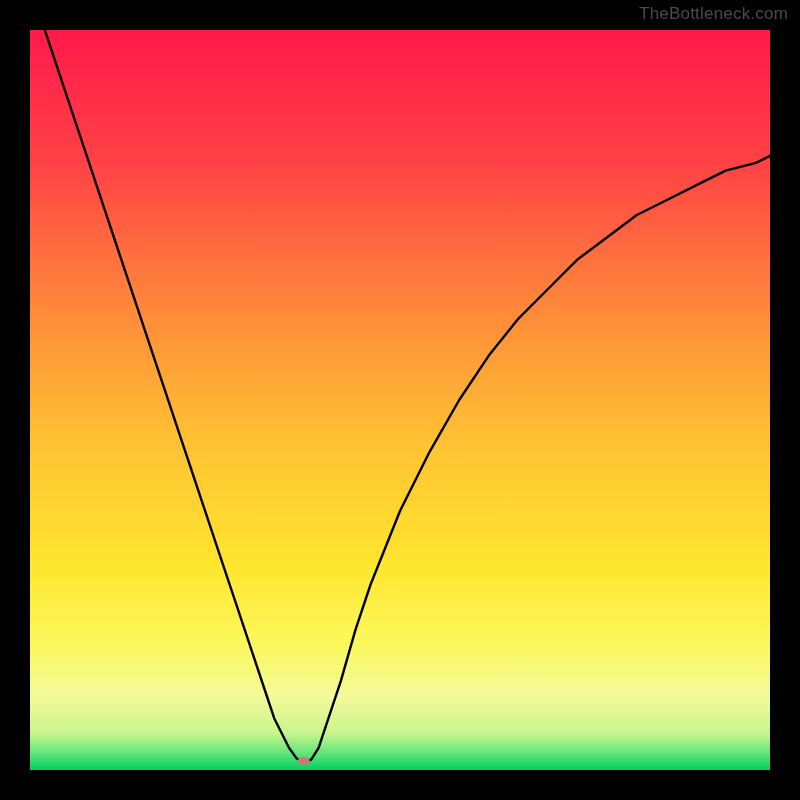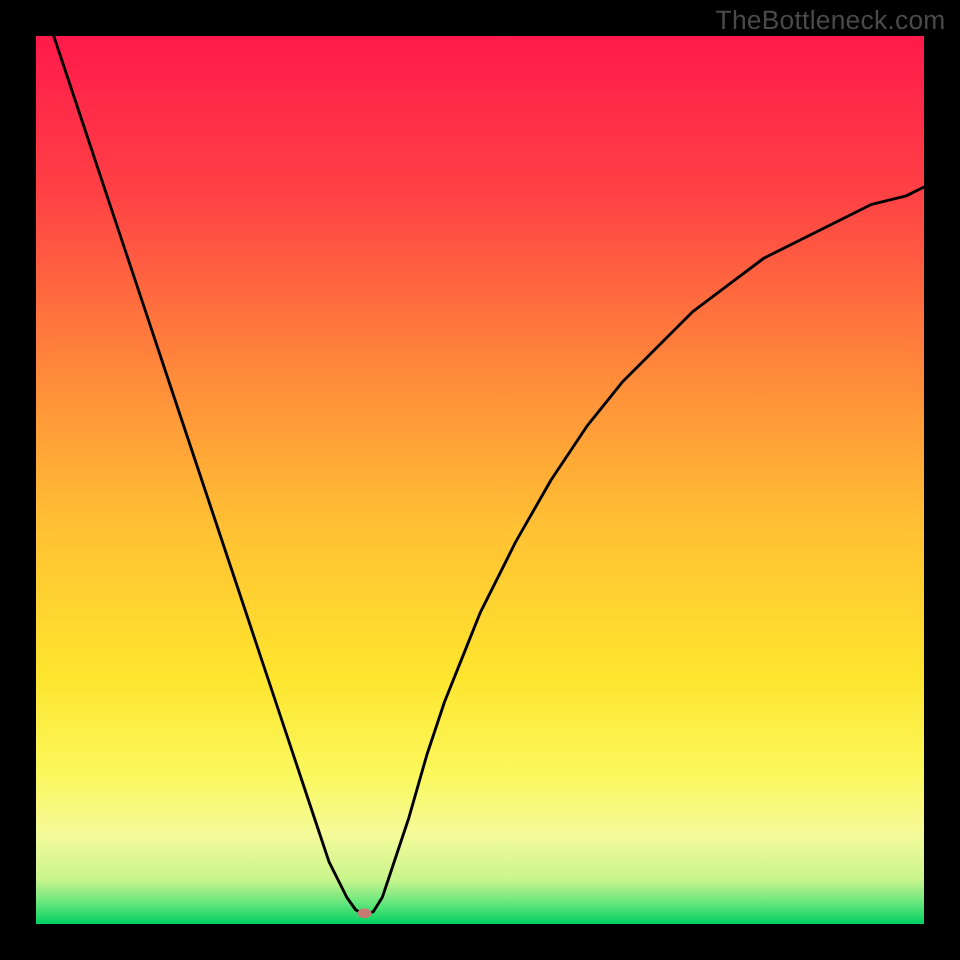--- a/index.html
+++ b/index.html
@@ -26,21 +26,21 @@
     
   }
   svg {
     display: block;
   }
   .watermark {
     position: absolute;
     top: 4px;
     right: 12px;
     color: #4a4a4a;
-    font-size: 22px;
+    font-size: 17px;
     font-weight: 500;
     letter-spacing: 0.2px;
     user-select: none;
   }
 </style>
 </head>
 <body>
 
 <div class="frame">
 

